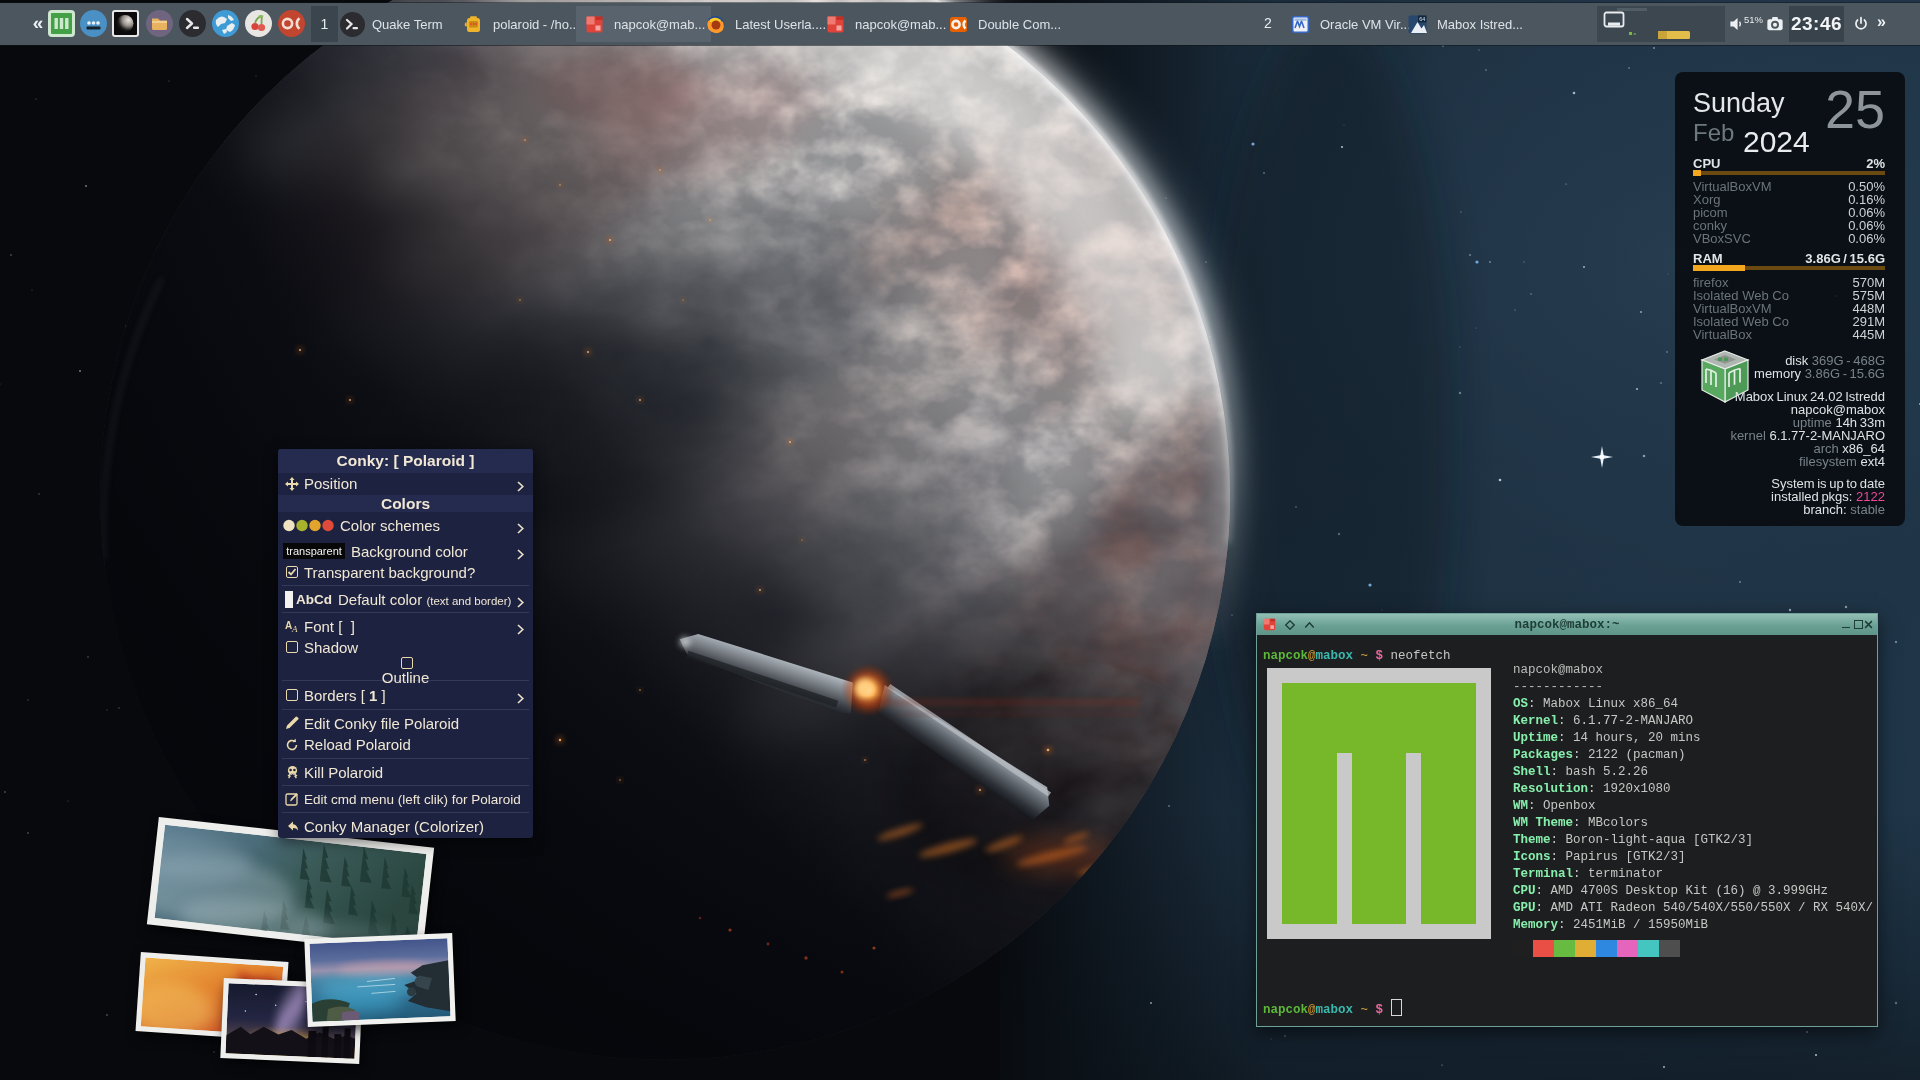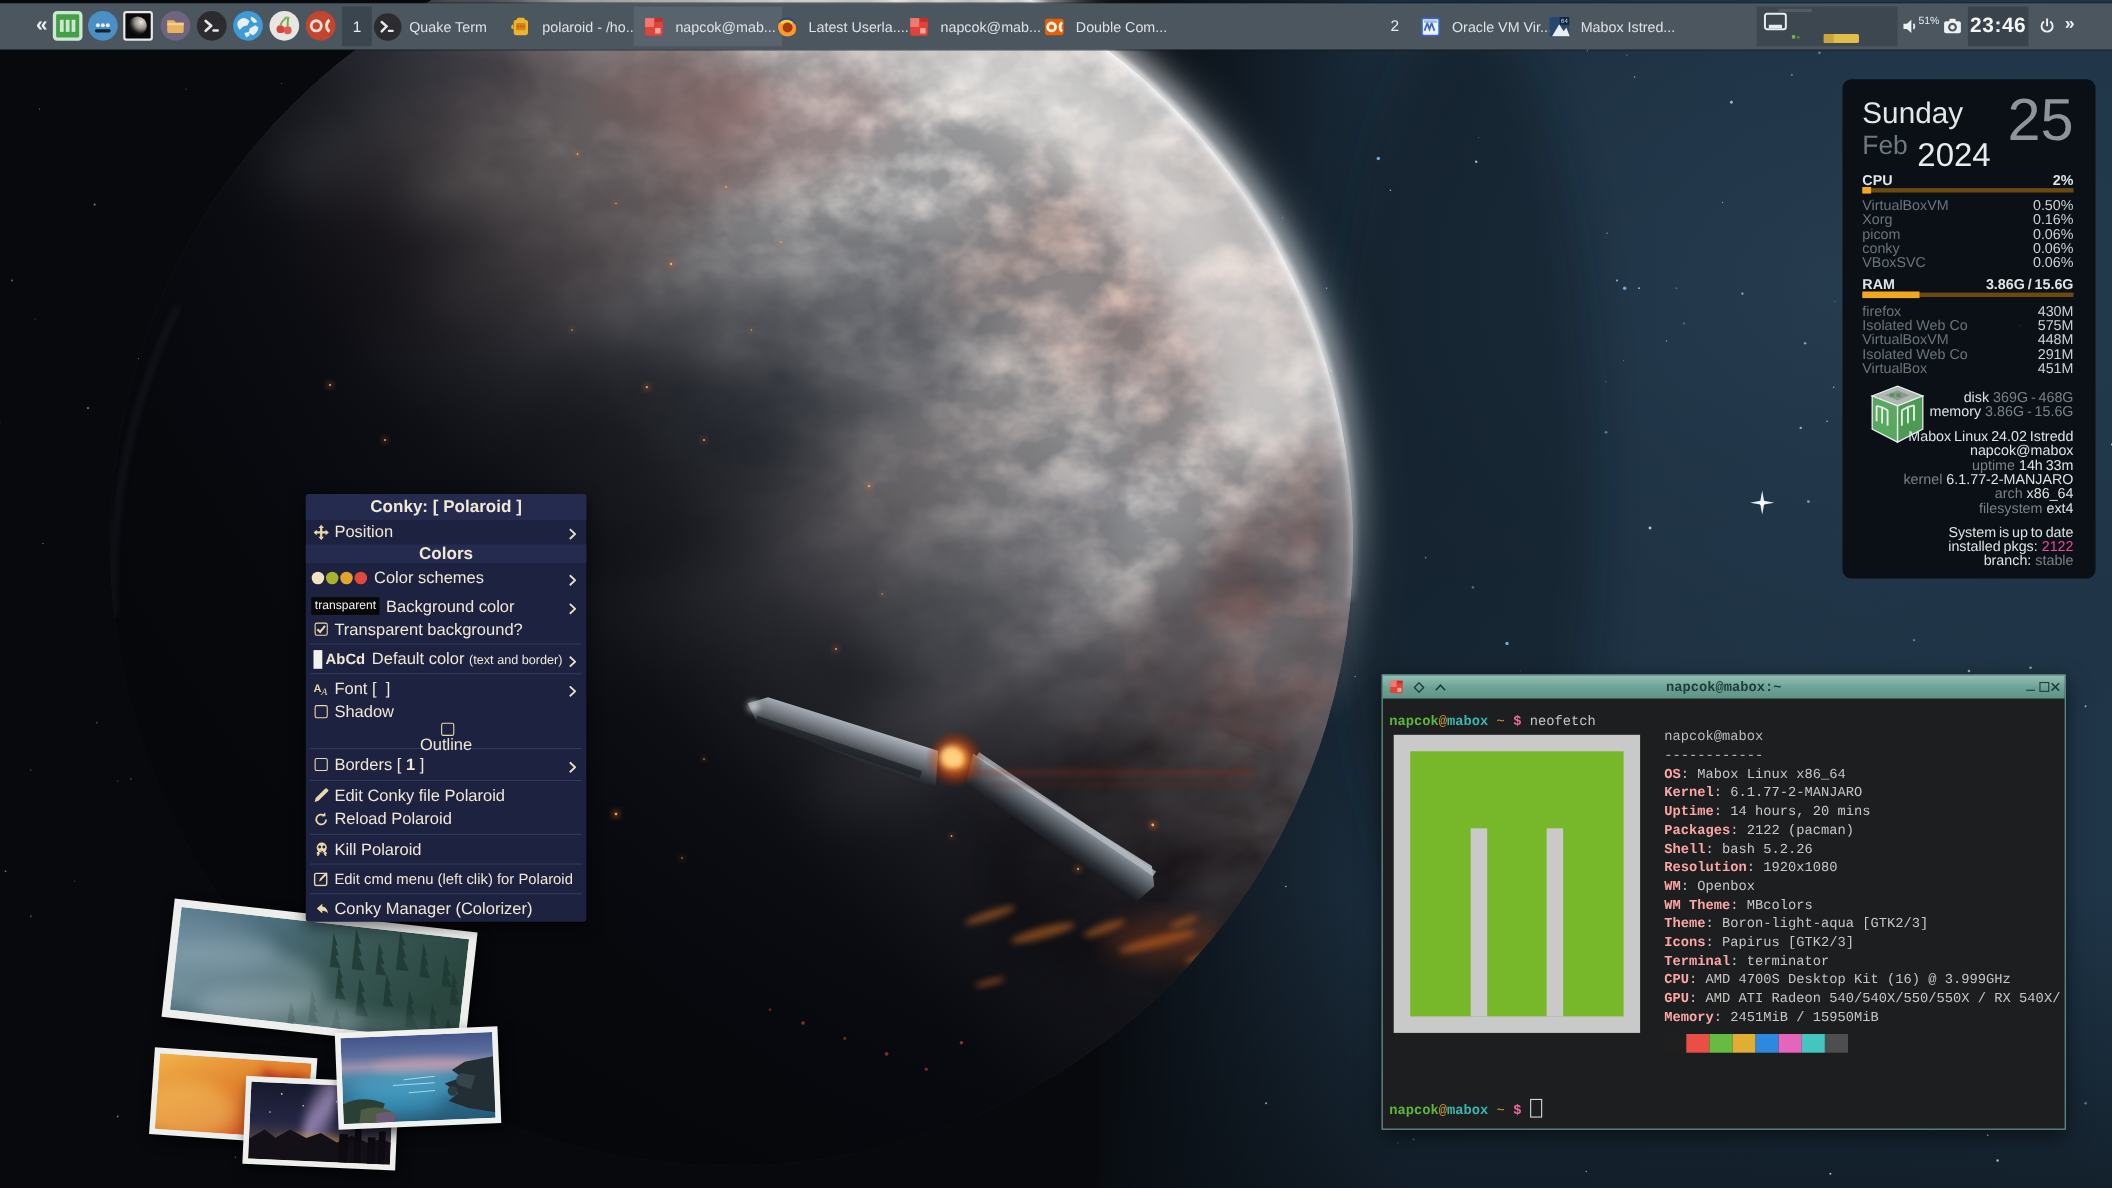--- a/index.html
+++ b/index.html
@@ -36,21 +36,21 @@
   .msep{position:absolute;left:4px;right:4px;height:1px;background:rgba(190,200,230,0.14);}
   .mcheck{width:12px;height:12px;border:1.6px solid #ead9ab;border-radius:2px;box-sizing:border-box;}
   
   #term{position:absolute;left:1256px;top:613px;width:622px;height:414px;background:#1d1e1f;
     border:1px solid #6fa199;box-sizing:border-box;box-shadow:0 6px 18px rgba(0,0,0,0.55);
     font-family:"Liberation Mono",monospace;font-size:12.5px;color:#c6c6c4;}
   #ttl{position:absolute;left:0;top:0;right:0;height:21px;background:linear-gradient(#93bfb4,#6ba195 55%,#5f9488);
     display:flex;align-items:center;color:#1d3d35;font-weight:bold;font-size:12.5px;}
   #tbody{position:absolute;left:0;top:21px;right:0;bottom:0;}
   .tline{position:absolute;white-space:pre;}
-  .glabel{color:#fca5a5;font-weight:bold;}
+  .glabel{color:#86efac;font-weight:bold;}
 
 </style>
 </head>
 <body>
 <svg id="wall" width="1920" height="1080" viewBox="0 0 1920 1080">
 <defs>
   <linearGradient id="hazeX" x1="0" y1="0" x2="1" y2="0">
     <stop offset="0" stop-color="#1e3344" stop-opacity="0"></stop>
     <stop offset="0.3" stop-color="#20374a" stop-opacity="0.8"></stop>
     <stop offset="1" stop-color="#20374a" stop-opacity="0.97"></stop>
@@ -681,37 +681,37 @@
     </div>
   <div class="crow" style="top:179px;">
       <b style="color:#e0e5e8;">RAM</b>
       <span class="cv" style="color:#e0e5e8;font-weight:bold;">3.86G / 15.6G</span>
     </div>
   <div class="cbar" style="top:194px;">
       <div style="width:52px;"></div>
     </div>
   <div class="crow" style="top:203px;">
       <span>firefox</span>
-      <span class="cv">430M</span>
+      <span class="cv">570M</span>
     </div>
   <div class="crow" style="top:216px;">
       <span>Isolated Web Co</span>
       <span class="cv">575M</span>
     </div>
   <div class="crow" style="top:229px;">
       <span>VirtualBoxVM</span>
       <span class="cv">448M</span>
     </div>
   <div class="crow" style="top:242px;">
       <span>Isolated Web Co</span>
       <span class="cv">291M</span>
     </div>
   <div class="crow" style="top:255px;">
       <span>VirtualBox</span>
-      <span class="cv">451M</span>
+      <span class="cv">445M</span>
     </div>
   <svg width="54" height="56" viewBox="0 0 54 56" style="position:absolute;left:23px;top:277px;">
     <polygon points="27,2 50,11 27,20 4,11" fill="#b0b6b2" stroke="#e8ece9" stroke-width="1.2"></polygon>
     <polygon points="50,11 50,41 27,53 27,20" fill="#4c9a55" stroke="#e8ece9" stroke-width="1.2"></polygon>
     <polygon points="4,11 27,20 27,53 4,41" fill="#58a860" stroke="#e8ece9" stroke-width="1.2"></polygon>
     <polygon points="27,6 38,10.4 27,14.8 16,10.4" fill="#8f958f"></polygon>
     <rect x="20" y="8.6" width="4" height="3.4" fill="#4c9a55"></rect>
       <rect x="26" y="8.6" width="4" height="3.4" fill="#4c9a55"></rect>
     <g stroke="#e4efe5" stroke-width="1.7" fill="none">
       <path d="M8 20 v14 M13 22 v14 M18 24 v14 M8 20 q5 0.5 10 4"></path>

